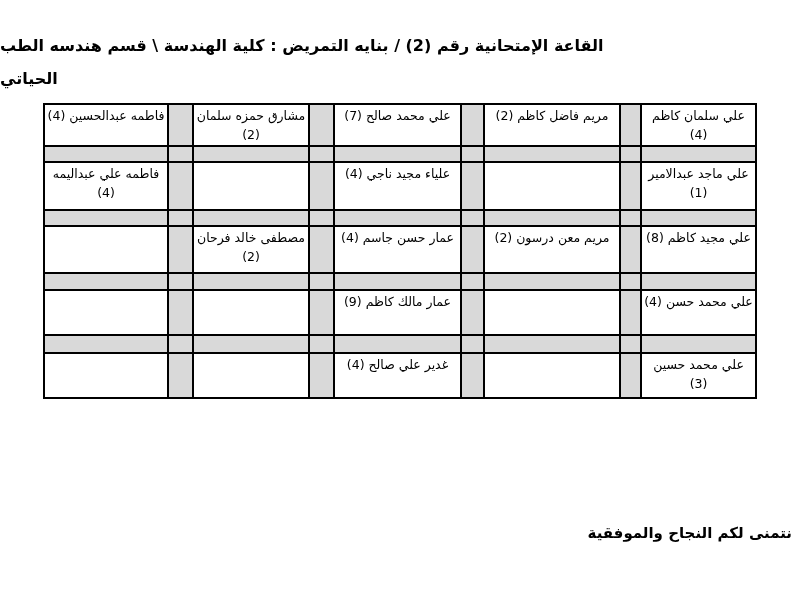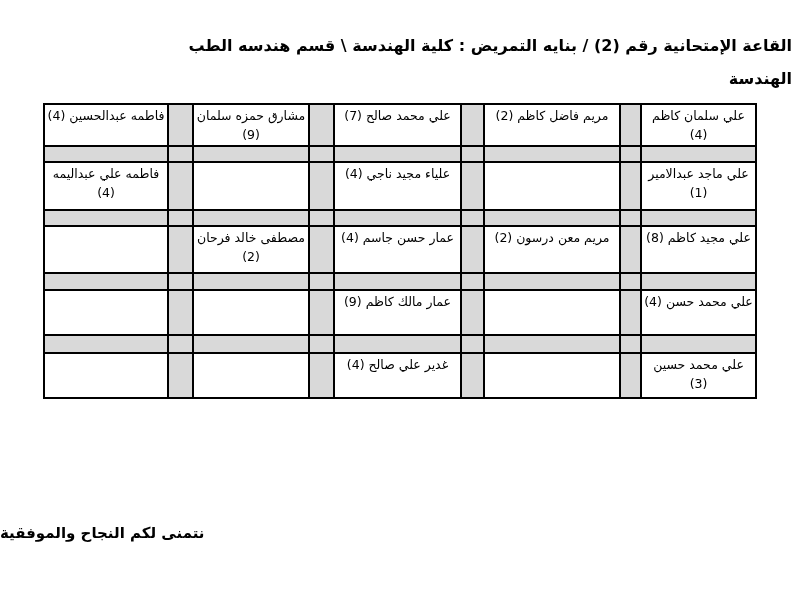--- a/index.html
+++ b/index.html
@@ -14,21 +14,21 @@
     height: 612px;
     background: #ffffff;
     overflow: hidden;
   }
   .doc-title {
     position: absolute;
     top: 29px;
     left: 0;
     right: 0;
     direction: rtl;
-    text-align: right;
+    text-align: left;
     font-weight: bold;
     font-size: 16px;
     line-height: 33px;
     color: #000000;
   }
   .doc-title .title-line {
     white-space: nowrap;
   }
   table.seating {
     position: absolute;
@@ -53,35 +53,35 @@
   td.gap,
   tr.gap-row td {
     background: #d9d9d9;
   }
   .footer-msg {
     position: absolute;
     top: 519px;
     left: 0;
     right: 0;
     direction: rtl;
-    text-align: left;
+    text-align: right;
     font-weight: bold;
     font-size: 15px;
     line-height: 28px;
     color: #000000;
   }
 </style>
 </head>
 <body>
 
 <div class="page">
 
   <div class="doc-title">
     <div class="title-line">القاعة الإمتحانية رقم (2) / بنايه التمريض : كلية الهندسة \ قسم هندسه الطب</div>
-    <div class="title-line">الهندسة</div>
+    <div class="title-line">الحياتي</div>
   </div>
 
   <table class="seating" dir="rtl">
     <colgroup>
       <col style="width:115px">
         <col style="width:21px">
         <col style="width:136px">
         <col style="width:23px">
         <col style="width:127px">
         <col style="width:25px">
@@ -90,21 +90,21 @@
         <col style="width:124px">
     </colgroup>
     <tbody>
       <tr class="seat-row" style="height:42px">
         <td class="seat">علي سلمان كاظم (4)</td>
         <td class="gap"></td>
         <td class="seat">مريم فاضل كاظم (2)</td>
         <td class="gap"></td>
         <td class="seat">علي محمد صالح (7)</td>
         <td class="gap"></td>
-        <td class="seat">مشارق حمزه سلمان (9)</td>
+        <td class="seat">مشارق حمزه سلمان (2)</td>
         <td class="gap"></td>
         <td class="seat">فاطمه عبدالحسين (4)</td>
       </tr>
       <tr class="gap-row" style="height:16px">
         <td></td>
           <td></td>
           <td></td>
           <td></td>
           <td></td>
           <td></td>

